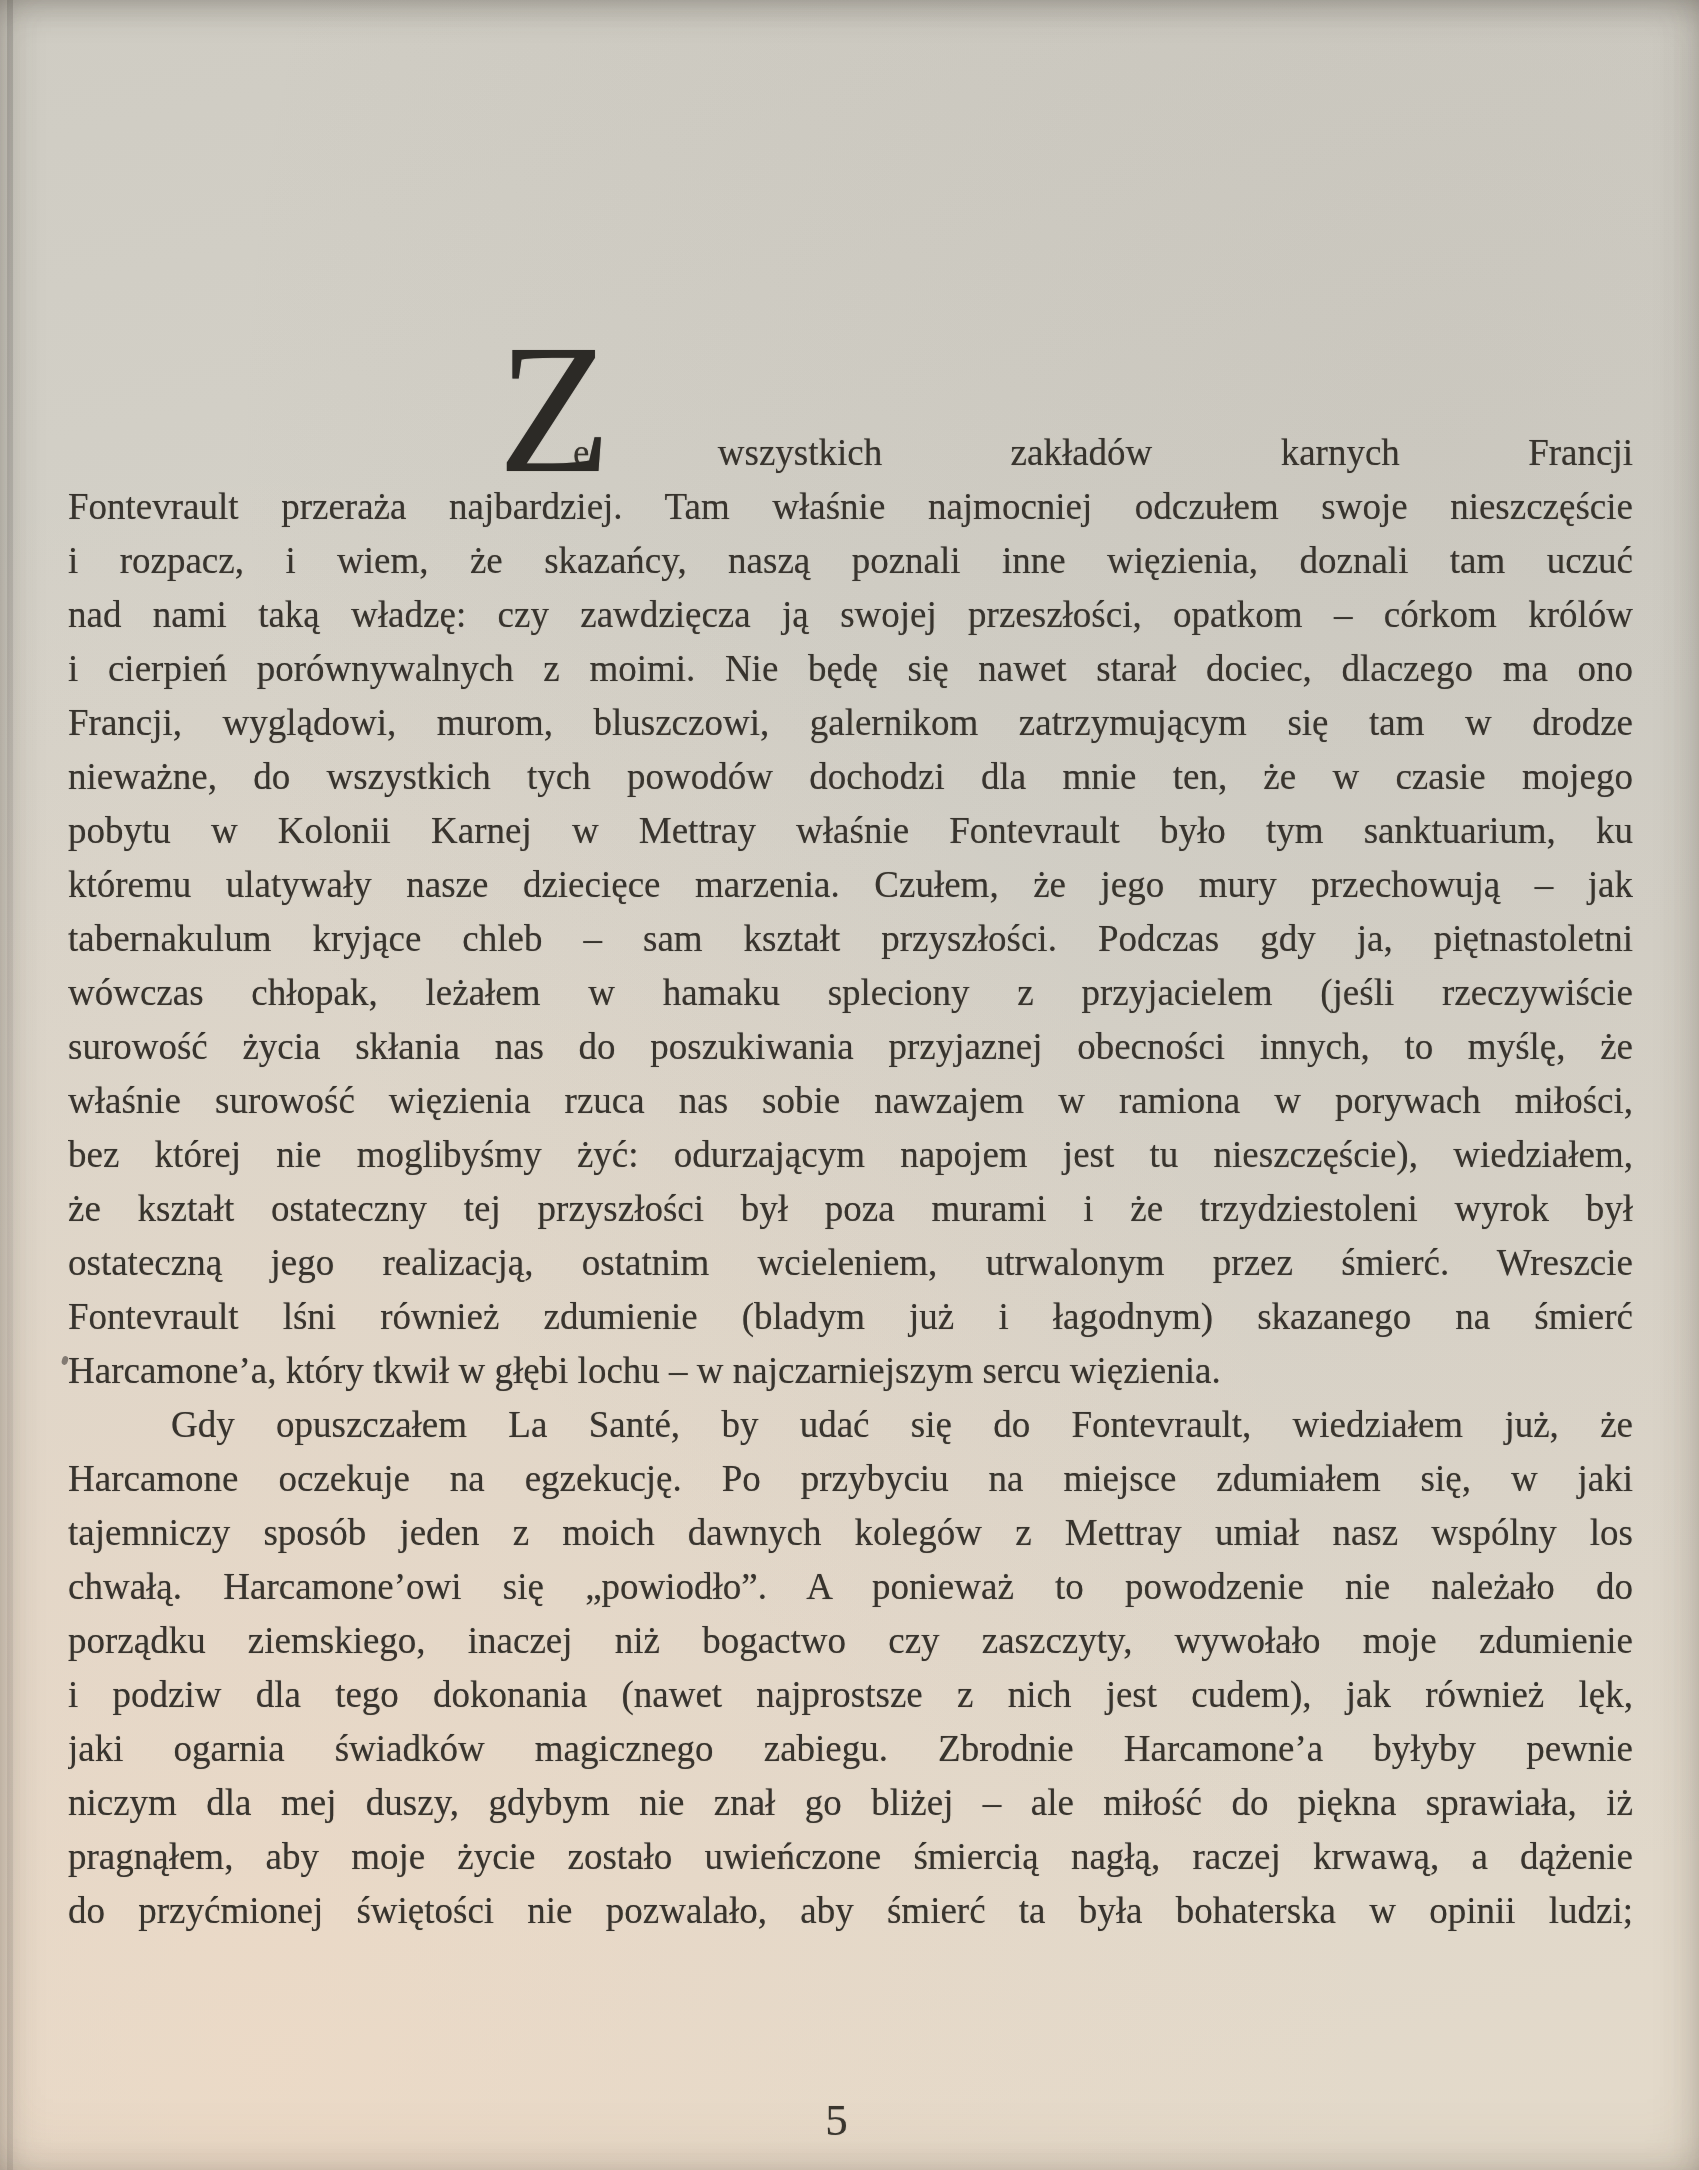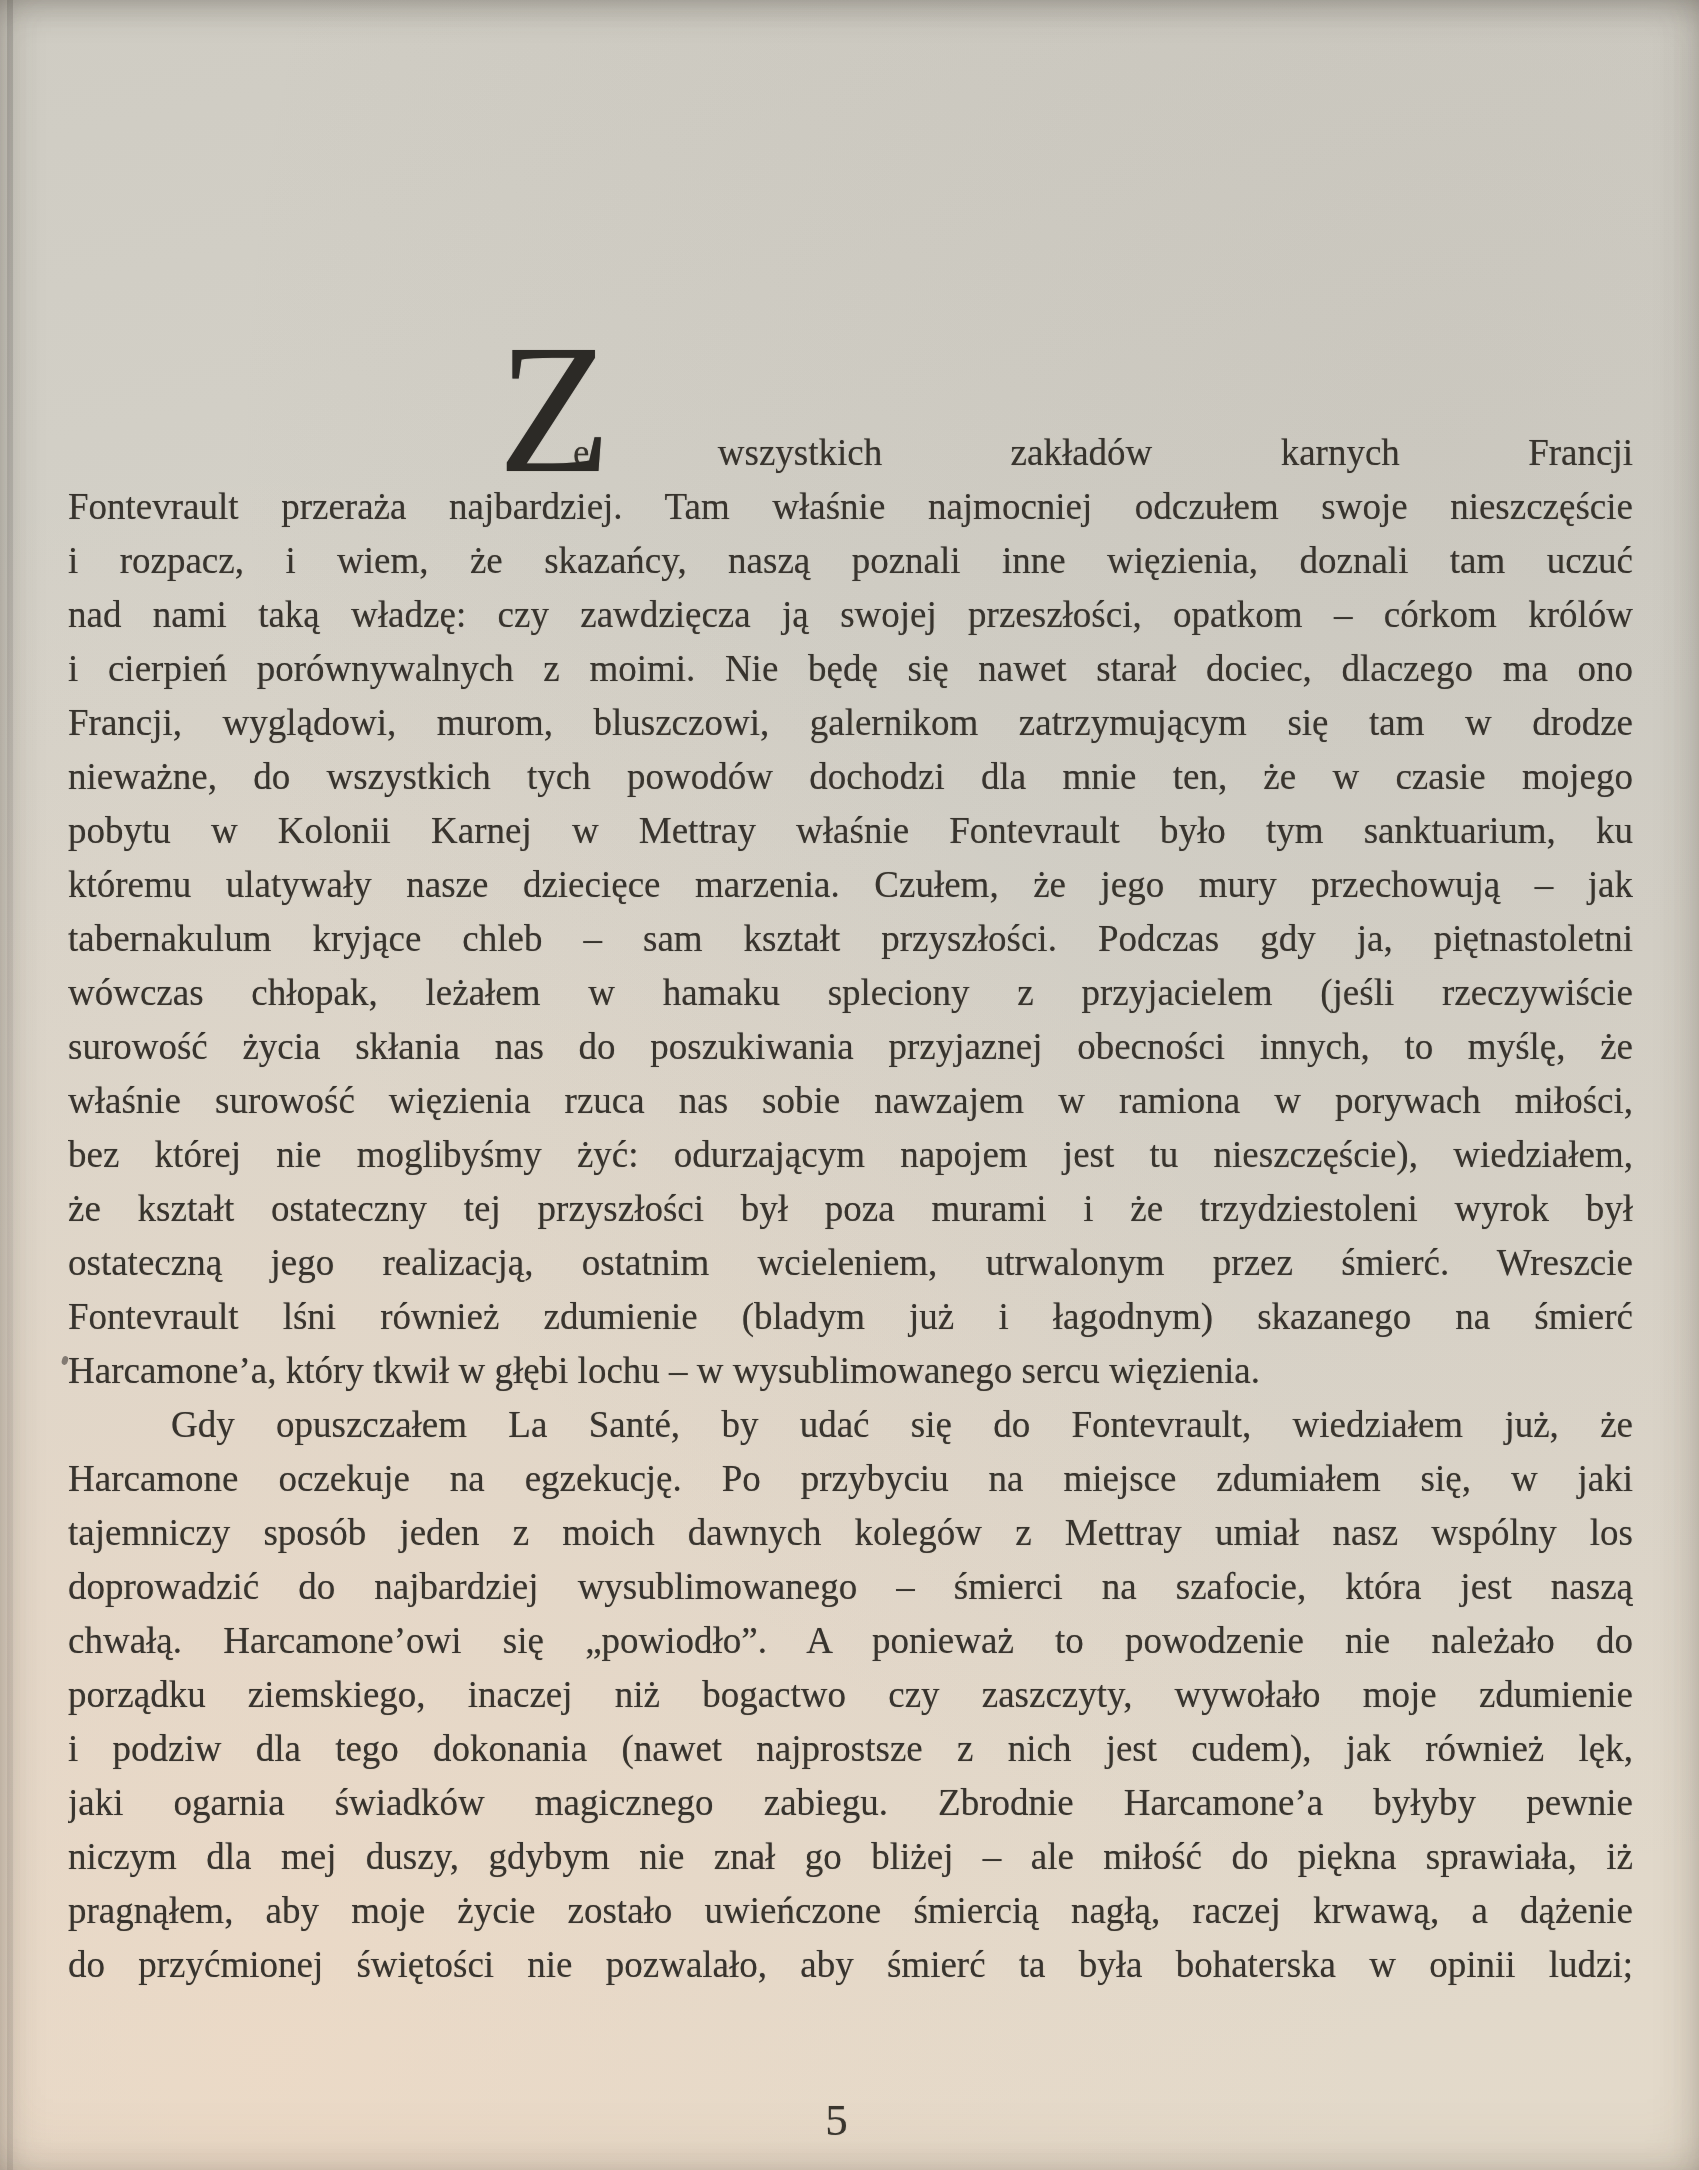--- a/index.html
+++ b/index.html
@@ -118,27 +118,26 @@
         <div class="line">pobytu w Kolonii Karnej w Mettray właśnie Fontevrault było tym sanktuarium, ku</div>
         <div class="line">któremu ulatywały nasze dziecięce marzenia. Czułem, że jego mury przechowują – jak</div>
         <div class="line">tabernakulum kryjące chleb – sam kształt przyszłości. Podczas gdy ja, piętnastoletni</div>
         <div class="line">wówczas chłopak, leżałem w hamaku spleciony z przyjacielem (jeśli rzeczywiście</div>
         <div class="line">surowość życia skłania nas do poszukiwania przyjaznej obecności innych, to myślę, że</div>
         <div class="line">właśnie surowość więzienia rzuca nas sobie nawzajem w ramiona w porywach miłości,</div>
         <div class="line">bez której nie moglibyśmy żyć: odurzającym napojem jest tu nieszczęście), wiedziałem,</div>
         <div class="line">że kształt ostateczny tej przyszłości był poza murami i że trzydziestoleni wyrok był</div>
         <div class="line">ostateczną jego realizacją, ostatnim wcieleniem, utrwalonym przez śmierć. Wreszcie</div>
         <div class="line">Fontevrault lśni również zdumienie (bladym już i łagodnym) skazanego na śmierć</div>
-        <div class="line line-last">Harcamone’a, który tkwił w głębi lochu – w wysublimowanego sercu więzienia.</div>
+        <div class="line line-last">Harcamone’a, który tkwił w głębi lochu – w najczarniejszym sercu więzienia.</div>
       </div>
     <div id="para2">
         <div class="line indent">Gdy opuszczałem La Santé, by udać się do Fontevrault, wiedziałem już, że</div>
         <div class="line">Harcamone oczekuje na egzekucję. Po przybyciu na miejsce zdumiałem się, w jaki</div>
         <div class="line">tajemniczy sposób jeden z moich dawnych kolegów z Mettray umiał nasz wspólny los</div>
-        <div class="line">doprowadzić do najbardziej wysublimowanego – śmierci na szafocie, która jest naszą</div>
         <div class="line">chwałą. Harcamone’owi się „powiodło”. A ponieważ to powodzenie nie należało do</div>
         <div class="line">porządku ziemskiego, inaczej niż bogactwo czy zaszczyty, wywołało moje zdumienie</div>
         <div class="line">i podziw dla tego dokonania (nawet najprostsze z nich jest cudem), jak również lęk,</div>
         <div class="line">jaki ogarnia świadków magicznego zabiegu. Zbrodnie Harcamone’a byłyby pewnie</div>
         <div class="line">niczym dla mej duszy, gdybym nie znał go bliżej – ale miłość do piękna sprawiała, iż</div>
         <div class="line">pragnąłem, aby moje życie zostało uwieńczone śmiercią nagłą, raczej krwawą, a dążenie</div>
         <div class="line">do przyćmionej świętości nie pozwalało, aby śmierć ta była bohaterska w opinii ludzi;</div>
       </div>
   </div>
 

